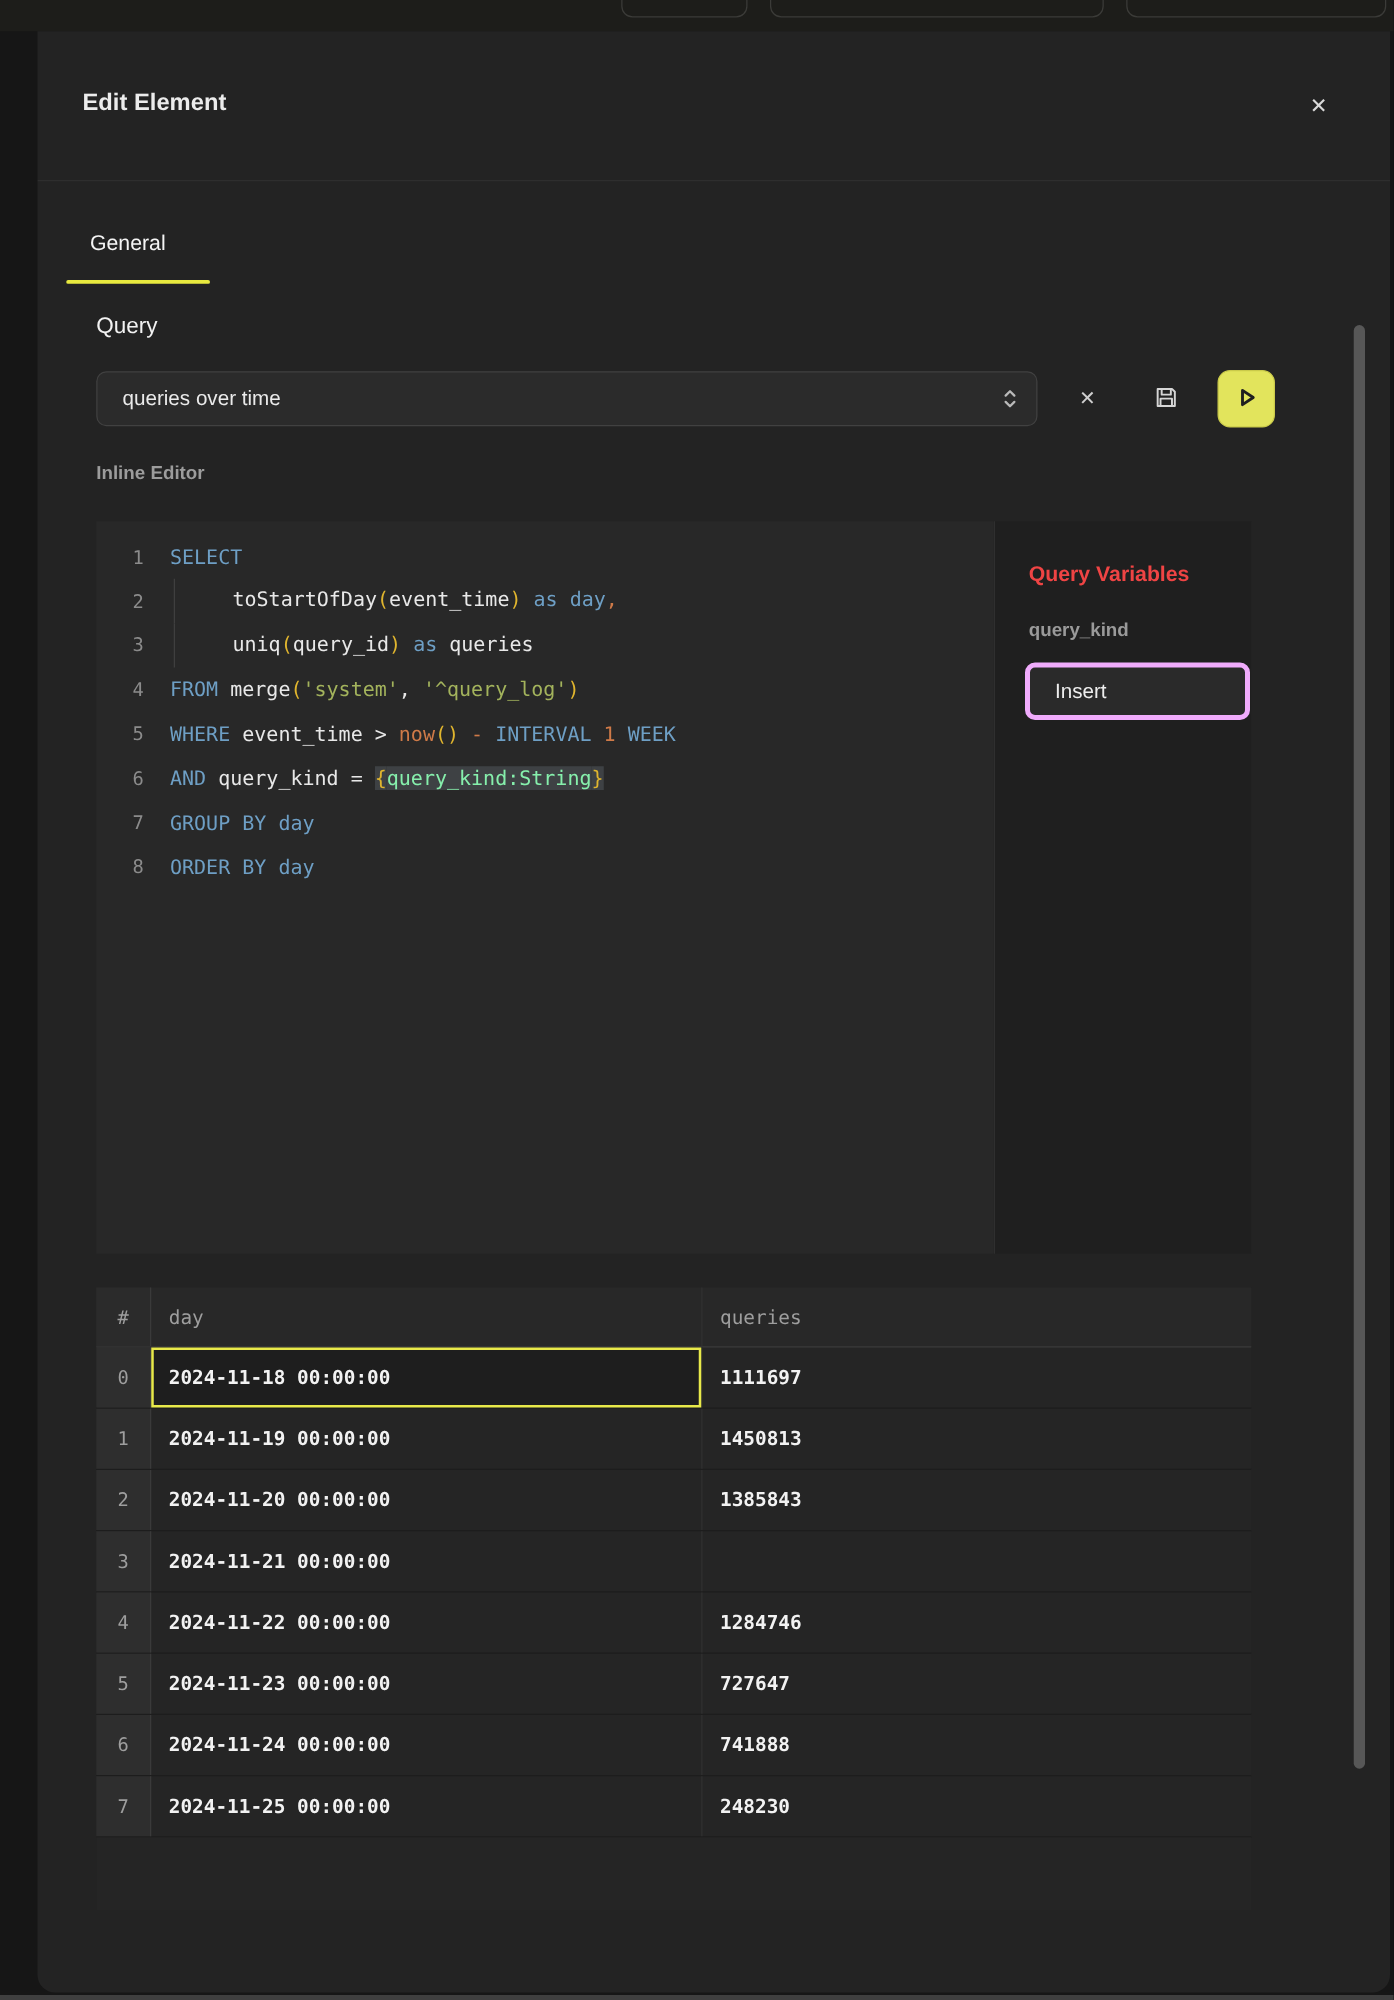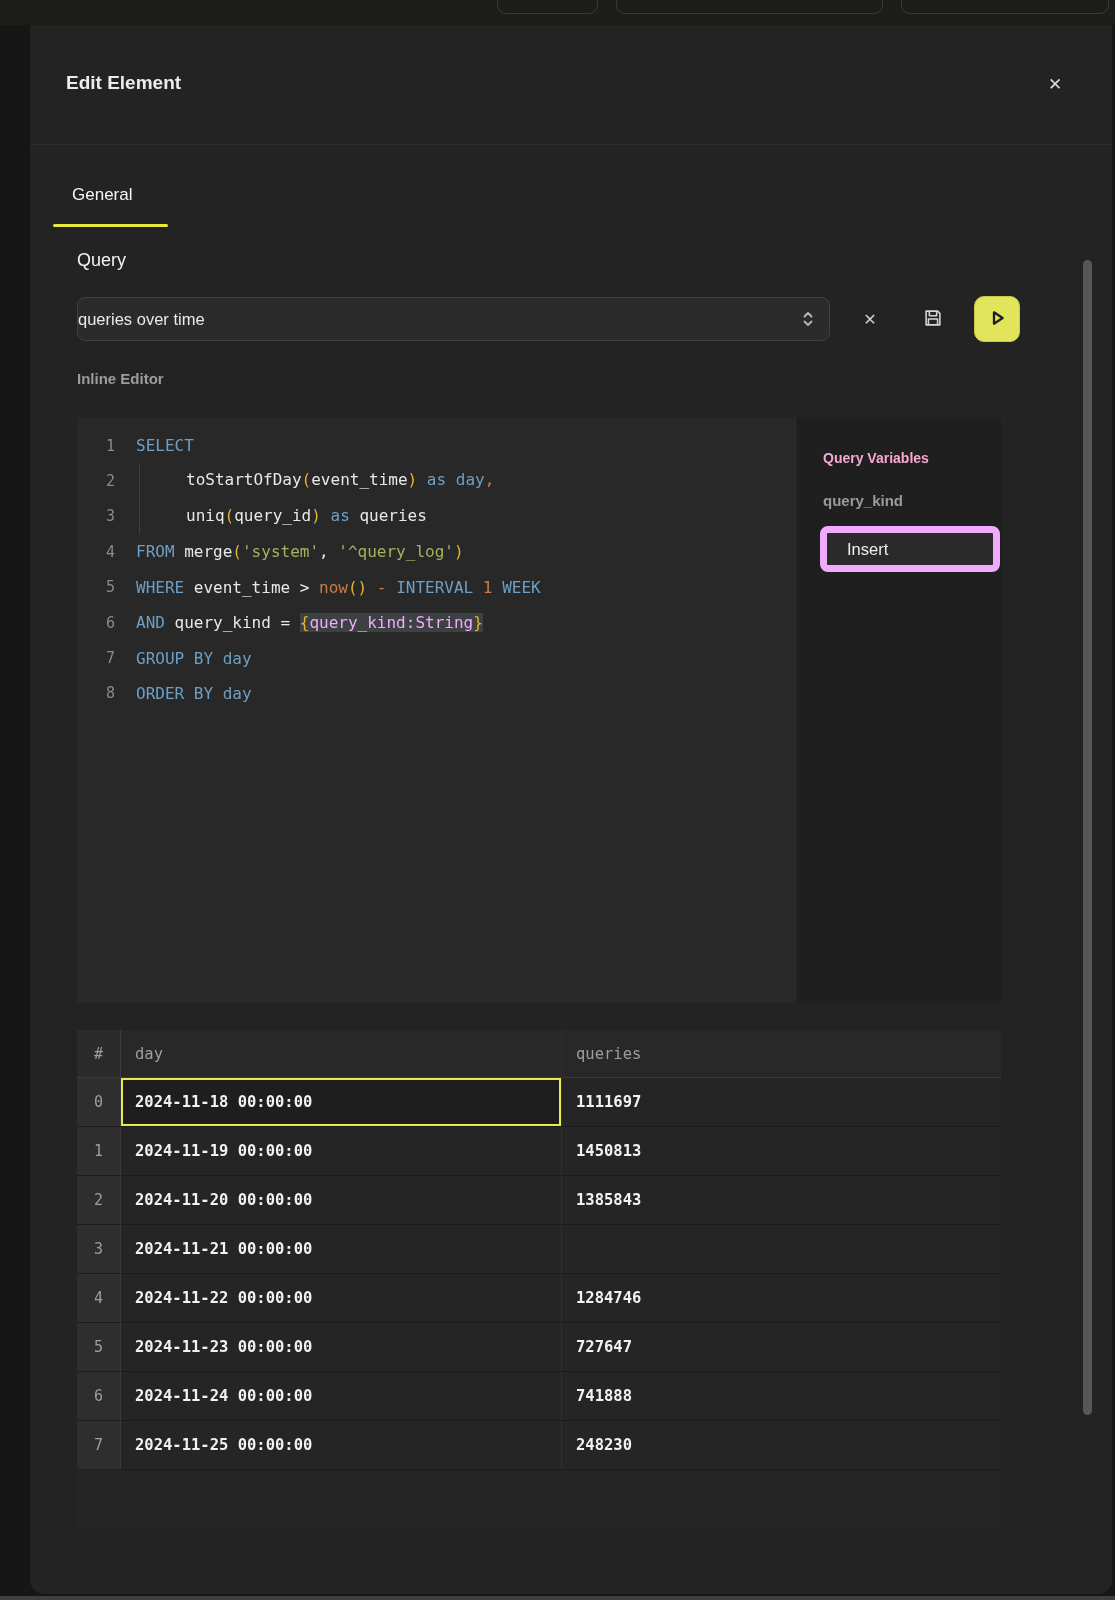--- a/index.html
+++ b/index.html
@@ -16,21 +16,21 @@
              color:#d9d9d9;font-size:17px;line-height:30px;text-align:center;cursor:pointer;padding:0;}
   .header-divider{position:absolute;left:0;top:119px;width:1082px;height:1px;background:#2e2e2e;}
   
   .tab{position:absolute;left:23px;top:150px;padding:10px 19px;color:#f5f5f5;font-size:17px;cursor:pointer;}
   .tab-underline{position:absolute;left:23px;top:199px;width:115px;height:3px;background:#e8e93f;border-radius:2px;}
   
   .section-heading{position:absolute;left:47px;top:225px;font-size:18px;font-weight:400;color:#f2f2f2;}
   .query-select{position:absolute;left:47px;top:272px;width:753px;height:44px;background:#2b2b2b;
                 border:1px solid #414141;border-radius:8px;box-sizing:border-box;display:flex;
                 align-items:center;cursor:pointer;}
-  .query-select .val{font-size:16.5px;color:#eaeaea;flex:1;}
+  .query-select .val{margin-left:20px;font-size:16.5px;color:#eaeaea;flex:1;}
   .query-select .chev{margin-right:14px;display:flex;}
   .icon-btn{position:absolute;top:271px;width:40px;height:46px;background:none;border:none;cursor:pointer;
             display:flex;align-items:center;justify-content:center;padding:0;color:#cfcfcf;}
   .clear-btn{left:820px;font-size:16px;}
   .save-btn{left:883px;}
   .run-btn{position:absolute;left:944px;top:271px;width:46px;height:46px;background:#e2e45c;
            border:1px solid #caca4a;border-radius:10px;cursor:pointer;display:flex;align-items:center;
            justify-content:center;padding:0;}
   .inline-label{position:absolute;left:47px;top:345px;font-size:15px;font-weight:700;color:#9c9c9c;}
   
@@ -40,30 +40,30 @@
   .code-line{height:35.4px;display:flex;align-items:center;}
   .ln{width:38px;text-align:right;margin-right:21px;color:#8b8b8b;font-size:15px;flex:none;}
   .code-text{font-size:16px;font-weight:400;white-space:pre;color:#e8e8e8;}
   .tk{white-space:pre;}
   .tk.kw{color:#6e9fc5;}
   .tk.id{color:#e8e8e8;}
   .tk.br{color:#e0b52e;}
   .tk.str{color:#a3b35c;}
   .tk.num{color:#cf7a48;}
   .tk.pl{color:#e8e8e8;}
-  .tk.hl{color:#f0abfc;background:#3e4144;}
+  .tk.hl{color:#86efac;background:#3e4144;}
   .tk.hlb{color:#e0b52e;background:#3e4144;}
   .tk.ind{display:inline-block;width:46px;height:35.4px;border-left:1px solid #3f3f3f;margin-left:3px;
           vertical-align:middle;}
   
   .qv-panel{width:206px;height:100%;background:#1f1f1f;border-left:1px solid #2f2f2f;box-sizing:border-box;}
-  .qv-title{margin:33px 0 0 27px;font-size:14px;font-weight:600;color:#f9a8d4;}
+  .qv-title{margin:33px 0 0 27px;font-size:17px;font-weight:600;color:#ef4444;}
   .qv-label{margin:26px 0 0 27px;font-size:15px;font-weight:600;color:#9a9a9a;}
   .qv-insert{display:block;margin:17px 0 0 24px;width:180px;height:46px;background:#2a2a2a;
-             border:7px solid #f0abfc;border-radius:8px;color:#ededed;font-size:16.5px;text-align:left;
+             border:4px solid #f0abfc;border-radius:8px;color:#ededed;font-size:16.5px;text-align:left;
              padding-left:20px;cursor:pointer;font-family:"Liberation Sans",sans-serif;}
   
   .results{position:absolute;left:47px;top:1005px;width:924px;background:#252525;
            font-family:"DejaVu Sans Mono",monospace;}
   .t-row{display:flex;height:49px;border-bottom:1px solid #1d1d1d;box-sizing:border-box;}
   .t-row.header{height:48px;background:#282828;border-bottom:1px solid #3a3a3a;}
   .c-idx{width:44px;flex:none;background:#2e2e2e;color:#9e9e9e;font-size:15px;display:flex;
          align-items:center;justify-content:center;border-right:1px solid #3a3a3a;box-sizing:border-box;}
   .t-row.header .c-idx{background:#2b2b2b;}
   .c-day{width:441px;flex:none;display:flex;align-items:center;padding-left:14px;box-sizing:border-box;

